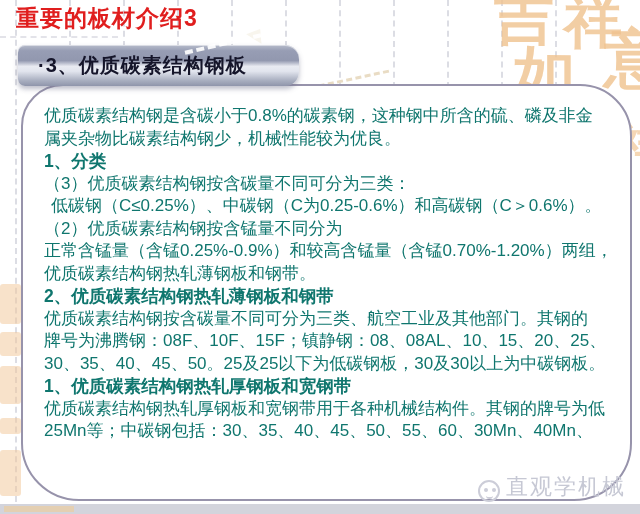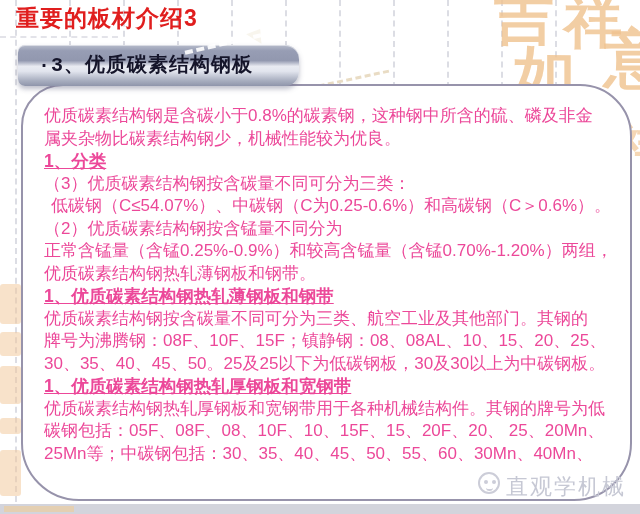--- a/index.html
+++ b/index.html
@@ -38,32 +38,32 @@
             transform:rotate(32deg);z-index:2;}
   .deco-beige{position:absolute;left:290px;top:80px;width:100px;border-top:3px dashed #e9dcc4;
               transform:rotate(-12deg);z-index:1;}
 
   
   .section-bar{position:absolute;left:18px;top:45px;width:281px;height:41px;z-index:3;
      border-radius:7px 14px 14px 7px;
      background:linear-gradient(180deg,#b7bccb 0%,#979db4 14%,#9298af 38%,#e9ebf2 52%,#e2e5ee 64%,#aab0c1 86%,#8f95ab 100%);
      box-shadow:0 3px 5px rgba(110,112,140,.45), inset 0 1px 0 rgba(255,255,255,.5);}
   .section-bar span{display:block;padding-left:20px;line-height:41px;font-size:20px;font-weight:bold;
-     color:#15152a;letter-spacing:1px;font-family:Liberation Mono, monospace;}
+     color:#15152a;letter-spacing:1px;}
 
   
   .content-box{position:absolute;left:21px;top:84px;width:611px;height:417px;background:#ffffff;
      border:2px solid #9793ab;border-radius:42px 52px 58px 58px;box-sizing:border-box;z-index:2;}
-  .content-lines{padding:19px 18px 0 21px;color:#ec4899;}
+  .content-lines{padding:19px 18px 0 21px;color:#0f766e;}
   .line{height:22.5px;line-height:22.5px;font-size:17px;white-space:nowrap;overflow:hidden;letter-spacing:0;}
-  .line.bold{font-weight:bold;font-size:17.5px;text-decoration:underline;}
+  .line.bold{font-weight:bold;font-size:17.5px;}
   .line.indent{padding-left:7px;}
 
   
-  .watermark{position:absolute;left:478px;top:472px;display:flex;align-items:flex-start;gap:6px;
+  .watermark{position:absolute;left:478px;top:472px;display:flex;align-items:flex-end;gap:6px;
      color:#c6c8d4;z-index:5;}
   .wm-icon{position:relative;width:22px;height:22px;border:2px solid #cccdd8;border-radius:50%;
      box-sizing:border-box;display:inline-block;}
   .wm-icon::before{content:"";position:absolute;left:4px;top:6px;width:4px;height:4px;border-radius:50%;
      background:#cccdd8;box-shadow:8px 0 0 #cccdd8;}
   .wm-icon::after{content:"";position:absolute;left:6px;top:12px;width:7px;height:3px;
      border-bottom:2px solid #cccdd8;border-radius:0 0 6px 6px;}
   .wm-text{font-size:22px;letter-spacing:2px;}
 
   
@@ -111,31 +111,30 @@
   <div class="section-bar">
     <span>·3、优质碳素结构钢板</span>
   </div>
 
   <div class="content-box">
     <div class="content-lines" id="content-lines">
         <div class="line">优质碳素结构钢是含碳小于0.8%的碳素钢，这种钢中所含的硫、磷及非金</div>
         <div class="line">属夹杂物比碳素结构钢少，机械性能较为优良。</div>
         <div class="line bold">1、分类</div>
         <div class="line">（3）优质碳素结构钢按含碳量不同可分为三类：</div>
-        <div class="line indent">低碳钢（C≤54.07%）、中碳钢（C为0.25-0.6%）和高碳钢（C＞0.6%）。</div>
+        <div class="line indent">低碳钢（C≤0.25%）、中碳钢（C为0.25-0.6%）和高碳钢（C＞0.6%）。</div>
         <div class="line">（2）优质碳素结构钢按含锰量不同分为</div>
         <div class="line">正常含锰量（含锰0.25%-0.9%）和较高含锰量（含锰0.70%-1.20%）两组，</div>
         <div class="line">优质碳素结构钢热轧薄钢板和钢带。</div>
-        <div class="line bold">1、优质碳素结构钢热轧薄钢板和钢带</div>
+        <div class="line bold">2、优质碳素结构钢热轧薄钢板和钢带</div>
         <div class="line">优质碳素结构钢按含碳量不同可分为三类、航空工业及其他部门。其钢的</div>
         <div class="line">牌号为沸腾钢：08F、10F、15F；镇静钢：08、08AL、10、15、20、25、</div>
         <div class="line">30、35、40、45、50。25及25以下为低碳钢板，30及30以上为中碳钢板。</div>
         <div class="line bold">1、优质碳素结构钢热轧厚钢板和宽钢带</div>
         <div class="line">优质碳素结构钢热轧厚钢板和宽钢带用于各种机械结构件。其钢的牌号为低</div>
-        <div class="line">碳钢包括：05F、08F、08、10F、10、15F、15、20F、20、 25、20Mn、</div>
         <div class="line">25Mn等；中碳钢包括：30、35、40、45、50、55、60、30Mn、40Mn、</div>
       </div>
   </div>
 
   <div class="watermark">
     <span class="wm-icon"></span>
     <span class="wm-text">直观学机械</span>
   </div>
 
   <div class="bottom-strip"></div>

